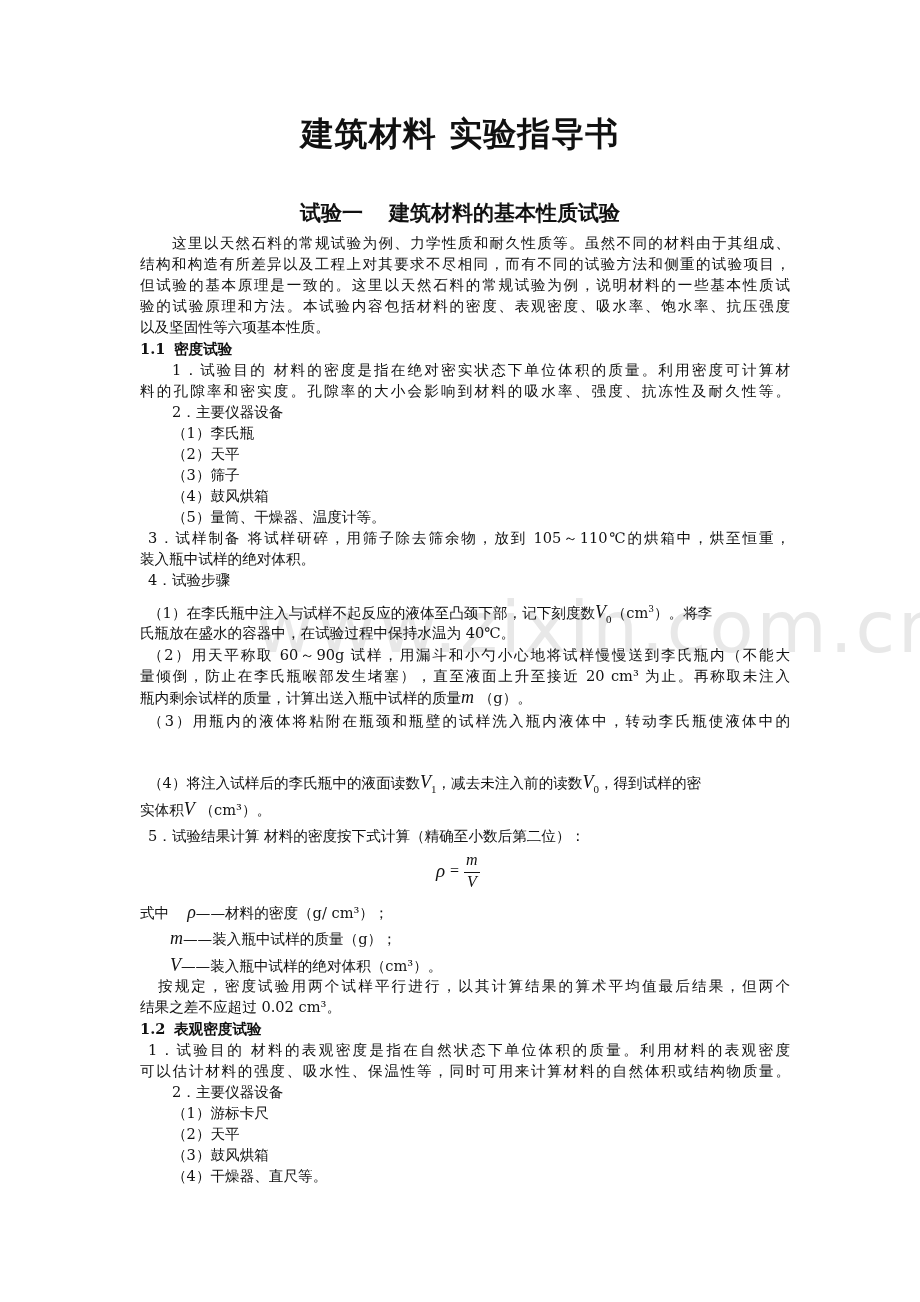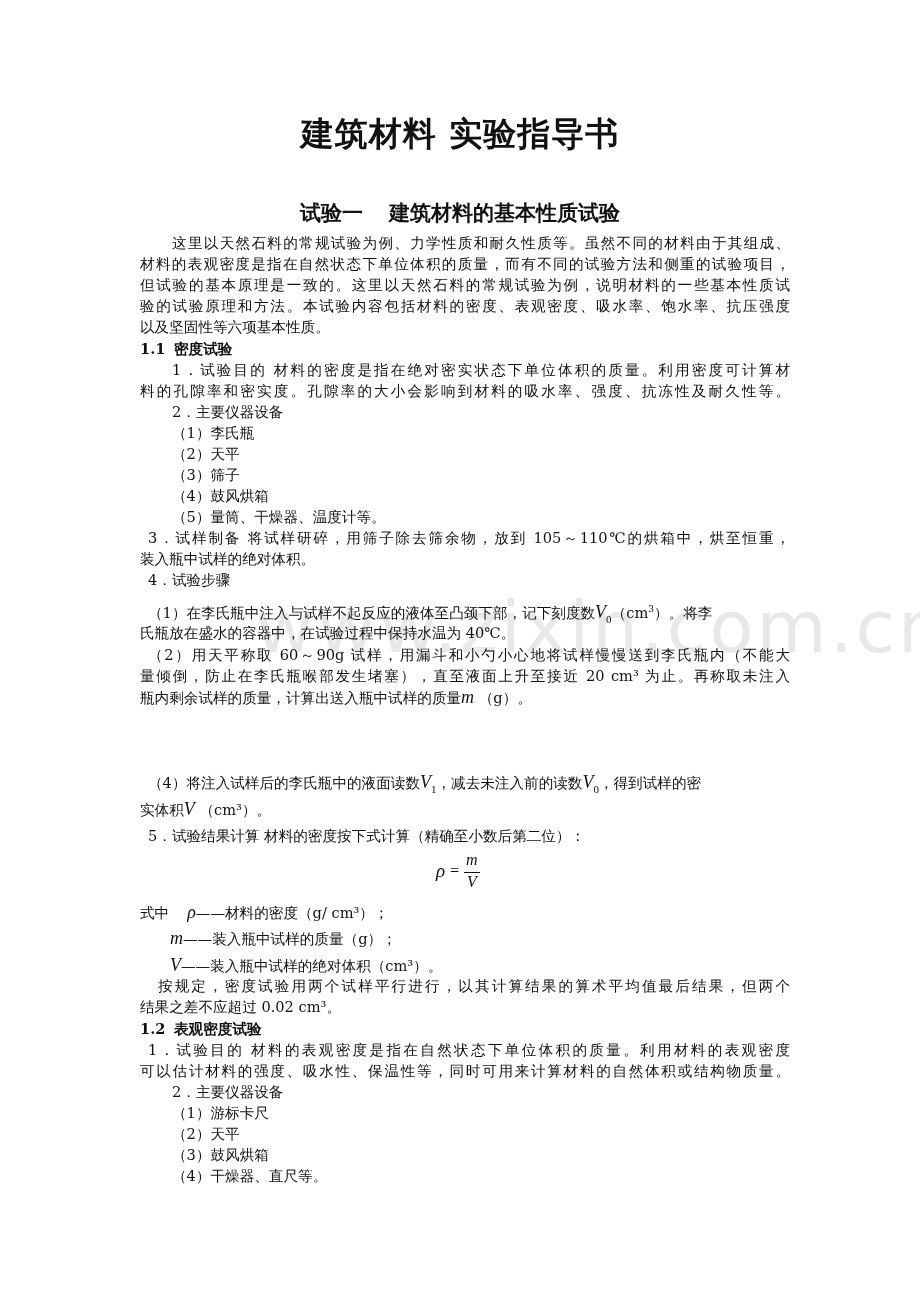--- a/index.html
+++ b/index.html
@@ -55,21 +55,21 @@
 
 <div class="page">
   <div class="watermark">www.zixin.com.cn</div>
 
   <div class="doc-title">建筑材料 实验指导书</div>
   <div class="chapter-title">
     <span>试验一</span><span class="gap"></span><span>建筑材料的基本性质试验</span>
   </div>
 
   <div class="line i1" style="top:233px">这里以天然石料的常规试验为例、力学性质和耐久性质等。虽然不同的材料由于其组成、</div>
-  <div class="line" style="top:254px">材料的表观密度是指在自然状态下单位体积的质量，而有不同的试验方法和侧重的试验项目，</div>
+  <div class="line" style="top:254px">结构和构造有所差异以及工程上对其要求不尽相同，而有不同的试验方法和侧重的试验项目，</div>
   <div class="line" style="top:296px">验的试验原理和方法。本试验内容包括材料的密度、表观密度、吸水率、饱水率、抗压强度</div>
   <div class="line" style="top:275px">但试验的基本原理是一致的。这里以天然石料的常规试验为例，说明材料的一些基本性质试</div>
   <div class="line last" style="top:317px">以及坚固性等六项基本性质。</div>
 
   <div class="line h2" style="top:339px"><span class="num">1.1</span><span>密度试验</span></div>
   <div class="line i1" style="top:360px">1．试验目的   材料的密度是指在绝对密实状态下单位体积的质量。利用密度可计算材</div>
   <div class="line" style="top:381px">料的孔隙率和密实度。孔隙率的大小会影响到材料的吸水率、强度、抗冻性及耐久性等。</div>
   <div class="line i2 last" style="top:402px">2．主要仪器设备</div>
   <div class="line i3 last" style="top:423px;left:172px">（1）李氏瓶</div>
   <div class="line i3 last" style="top:444px;left:172px">（2）天平</div>
@@ -82,20 +82,21 @@
 
   <div class="line last" style="top:599px;left:148px;width:642px">
     <span>（1）在李氏瓶中注入与试样不起反应的液体至凸颈下部，记下刻度数</span><span class="math"><span>V</span><sub>0</sub></span><span>（cm</span><span class="sup">3</span><span>）。将李</span>
   </div>
   <div class="line last" style="top:623px">氏瓶放在盛水的容器中，在试验过程中保持水温为 40℃。</div>
   <div class="line" style="top:645px;left:148px;width:642px">（2）用天平称取 60～90g 试样，用漏斗和小勺小心地将试样慢慢送到李氏瓶内（不能大</div>
   <div class="line" style="top:666px">量倾倒，防止在李氏瓶喉部发生堵塞），直至液面上升至接近 20 cm³ 为止。再称取未注入</div>
   <div class="line last" style="top:687px">
     <span>瓶内剩余试样的质量，计算出送入瓶中试样的质量</span><span class="math">m</span><span> </span><span>（g）。</span>
   </div>
+  <div class="line" style="top:711px;left:148px;width:642px">（3）用瓶内的液体将粘附在瓶颈和瓶壁的试样洗入瓶内液体中，转动李氏瓶使液体中的</div>
   <div class="line last" style="top:772px;left:148px;width:642px">
     <span>（4）将注入试样后的李氏瓶中的液面读数</span><span class="math"><span>V</span><sub>1</sub></span><span>，减去未注入前的读数</span><span class="math"><span>V</span><sub>0</sub></span><span>，得到试样的密</span>
   </div>
   <div class="line last" style="top:799px">
     <span>实体积</span><span class="math">V</span><span> </span><span>（cm³）。</span>
   </div>
   <div class="line last" style="top:826px;left:148px">5．试验结果计算   材料的密度按下式计算（精确至小数后第二位）：</div>
 
   <div class="formula">
     <span class="rho">ρ</span>

